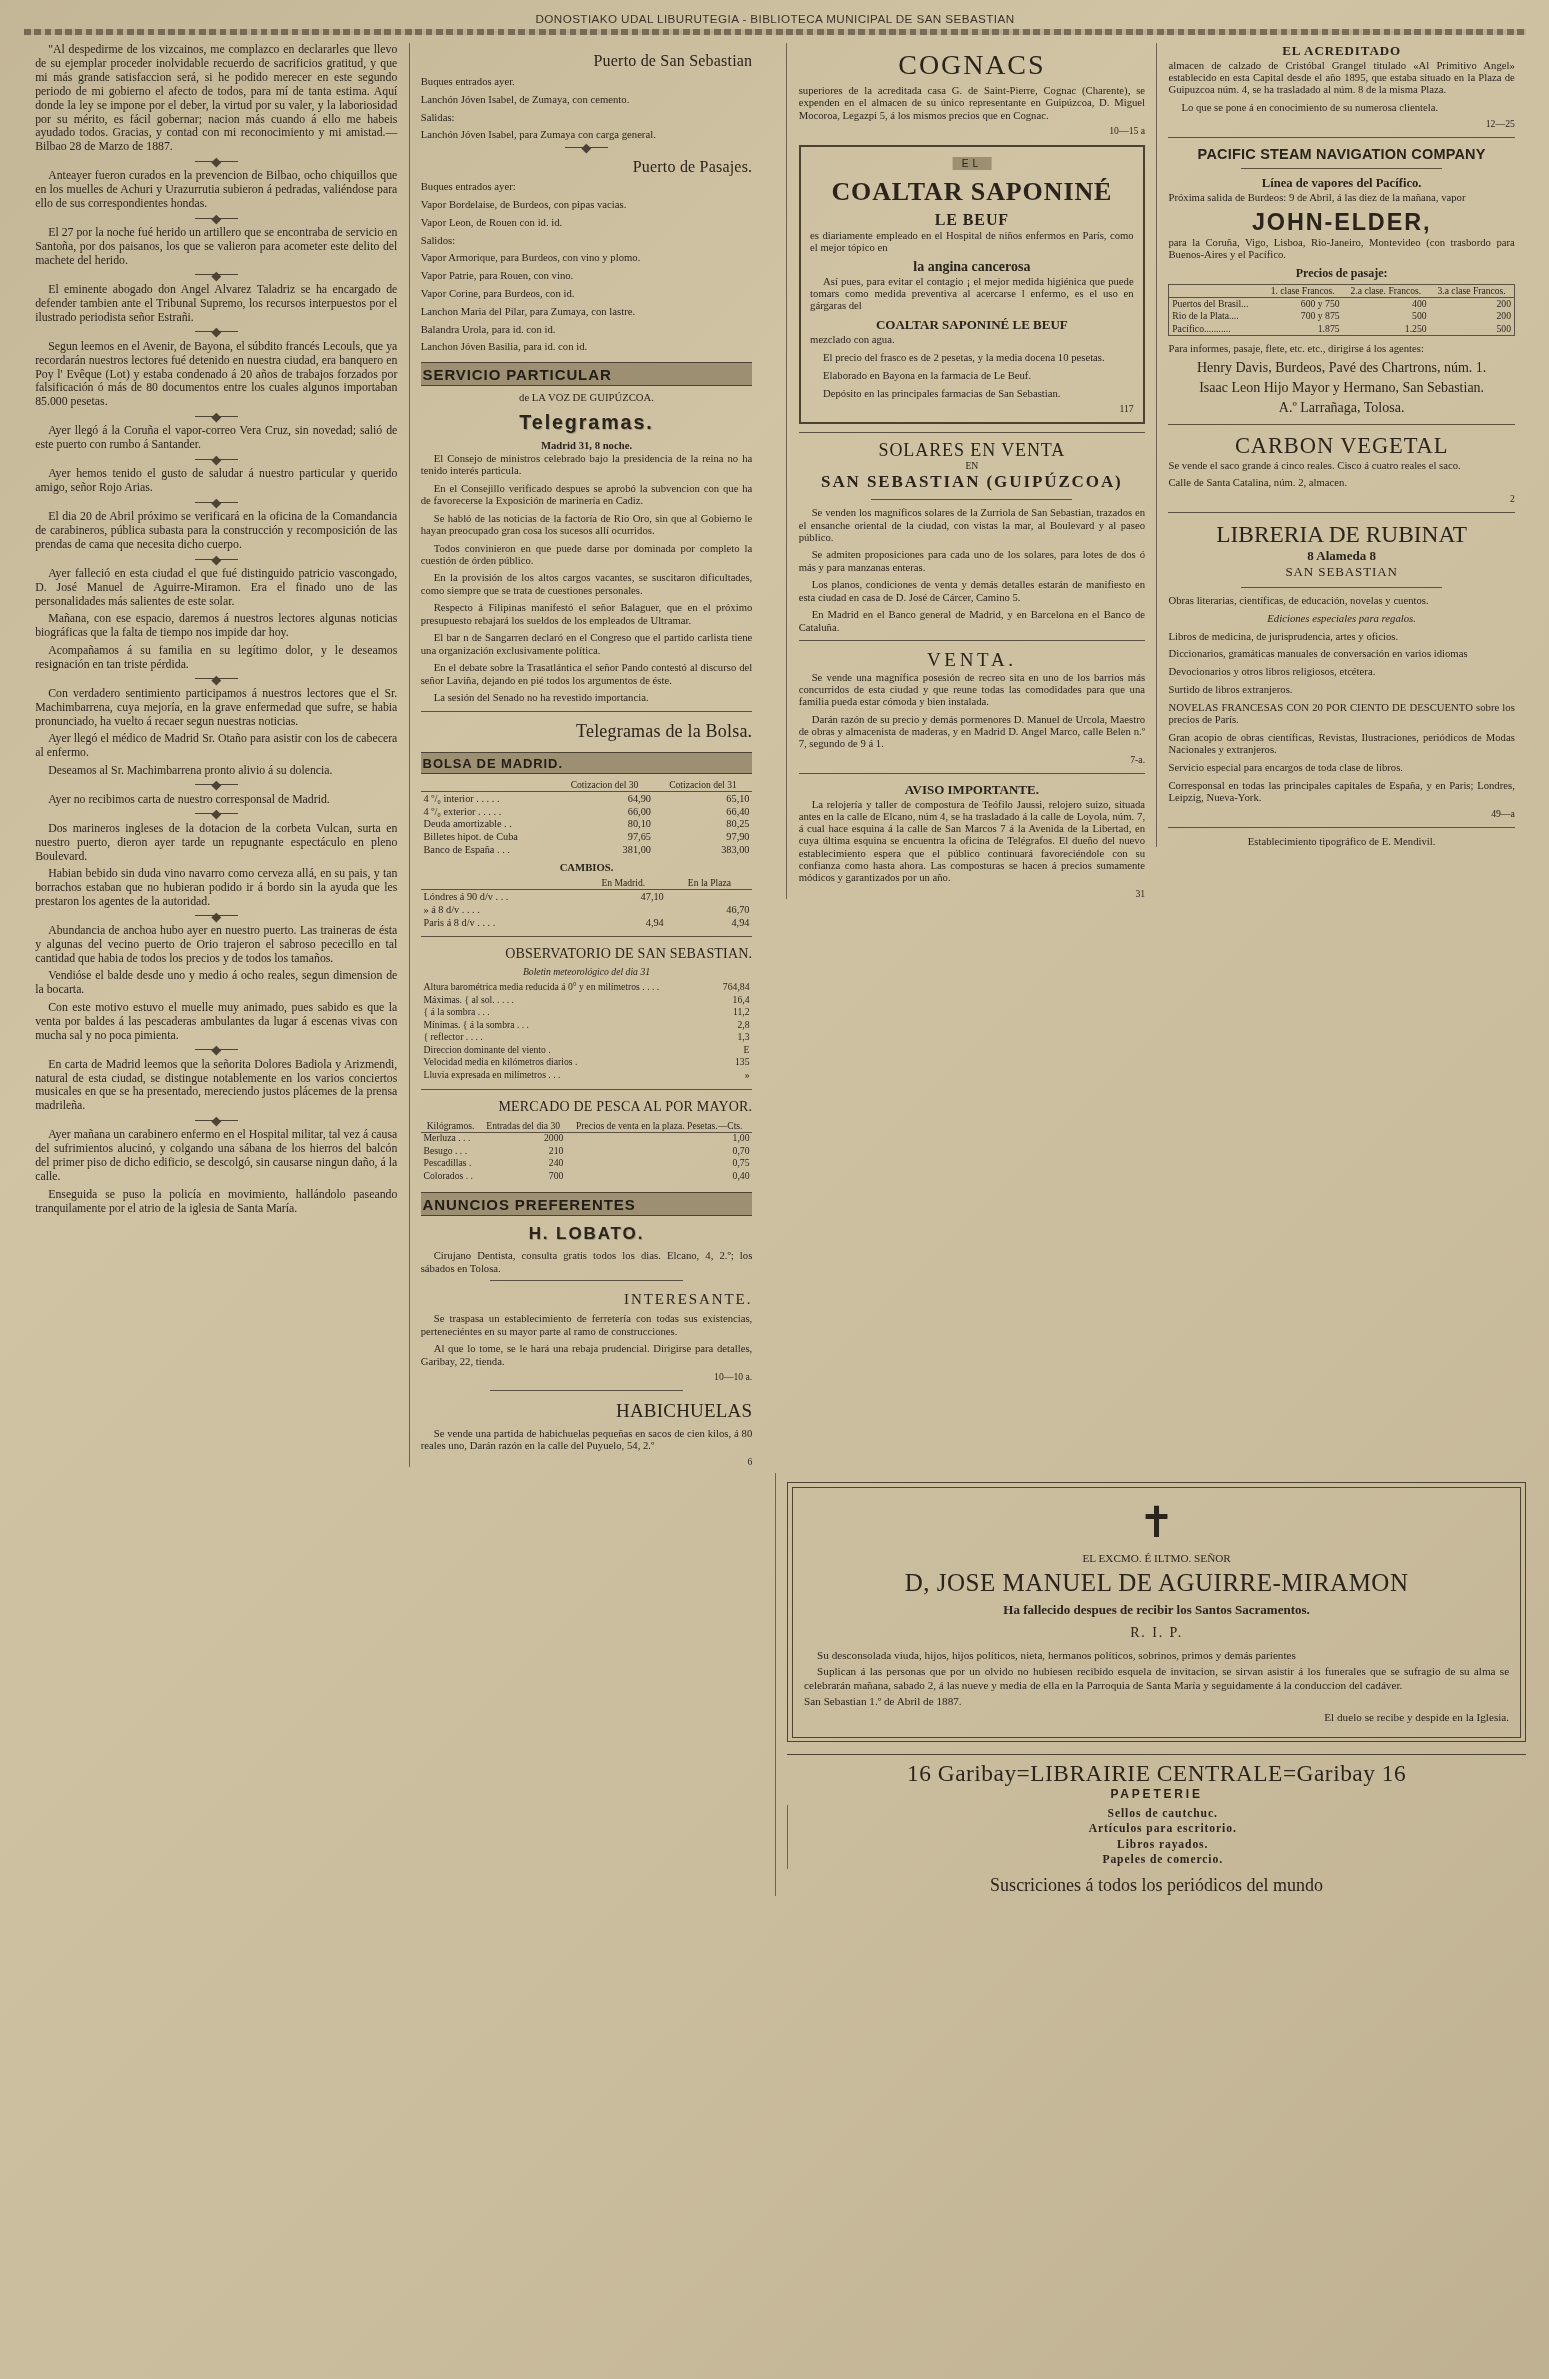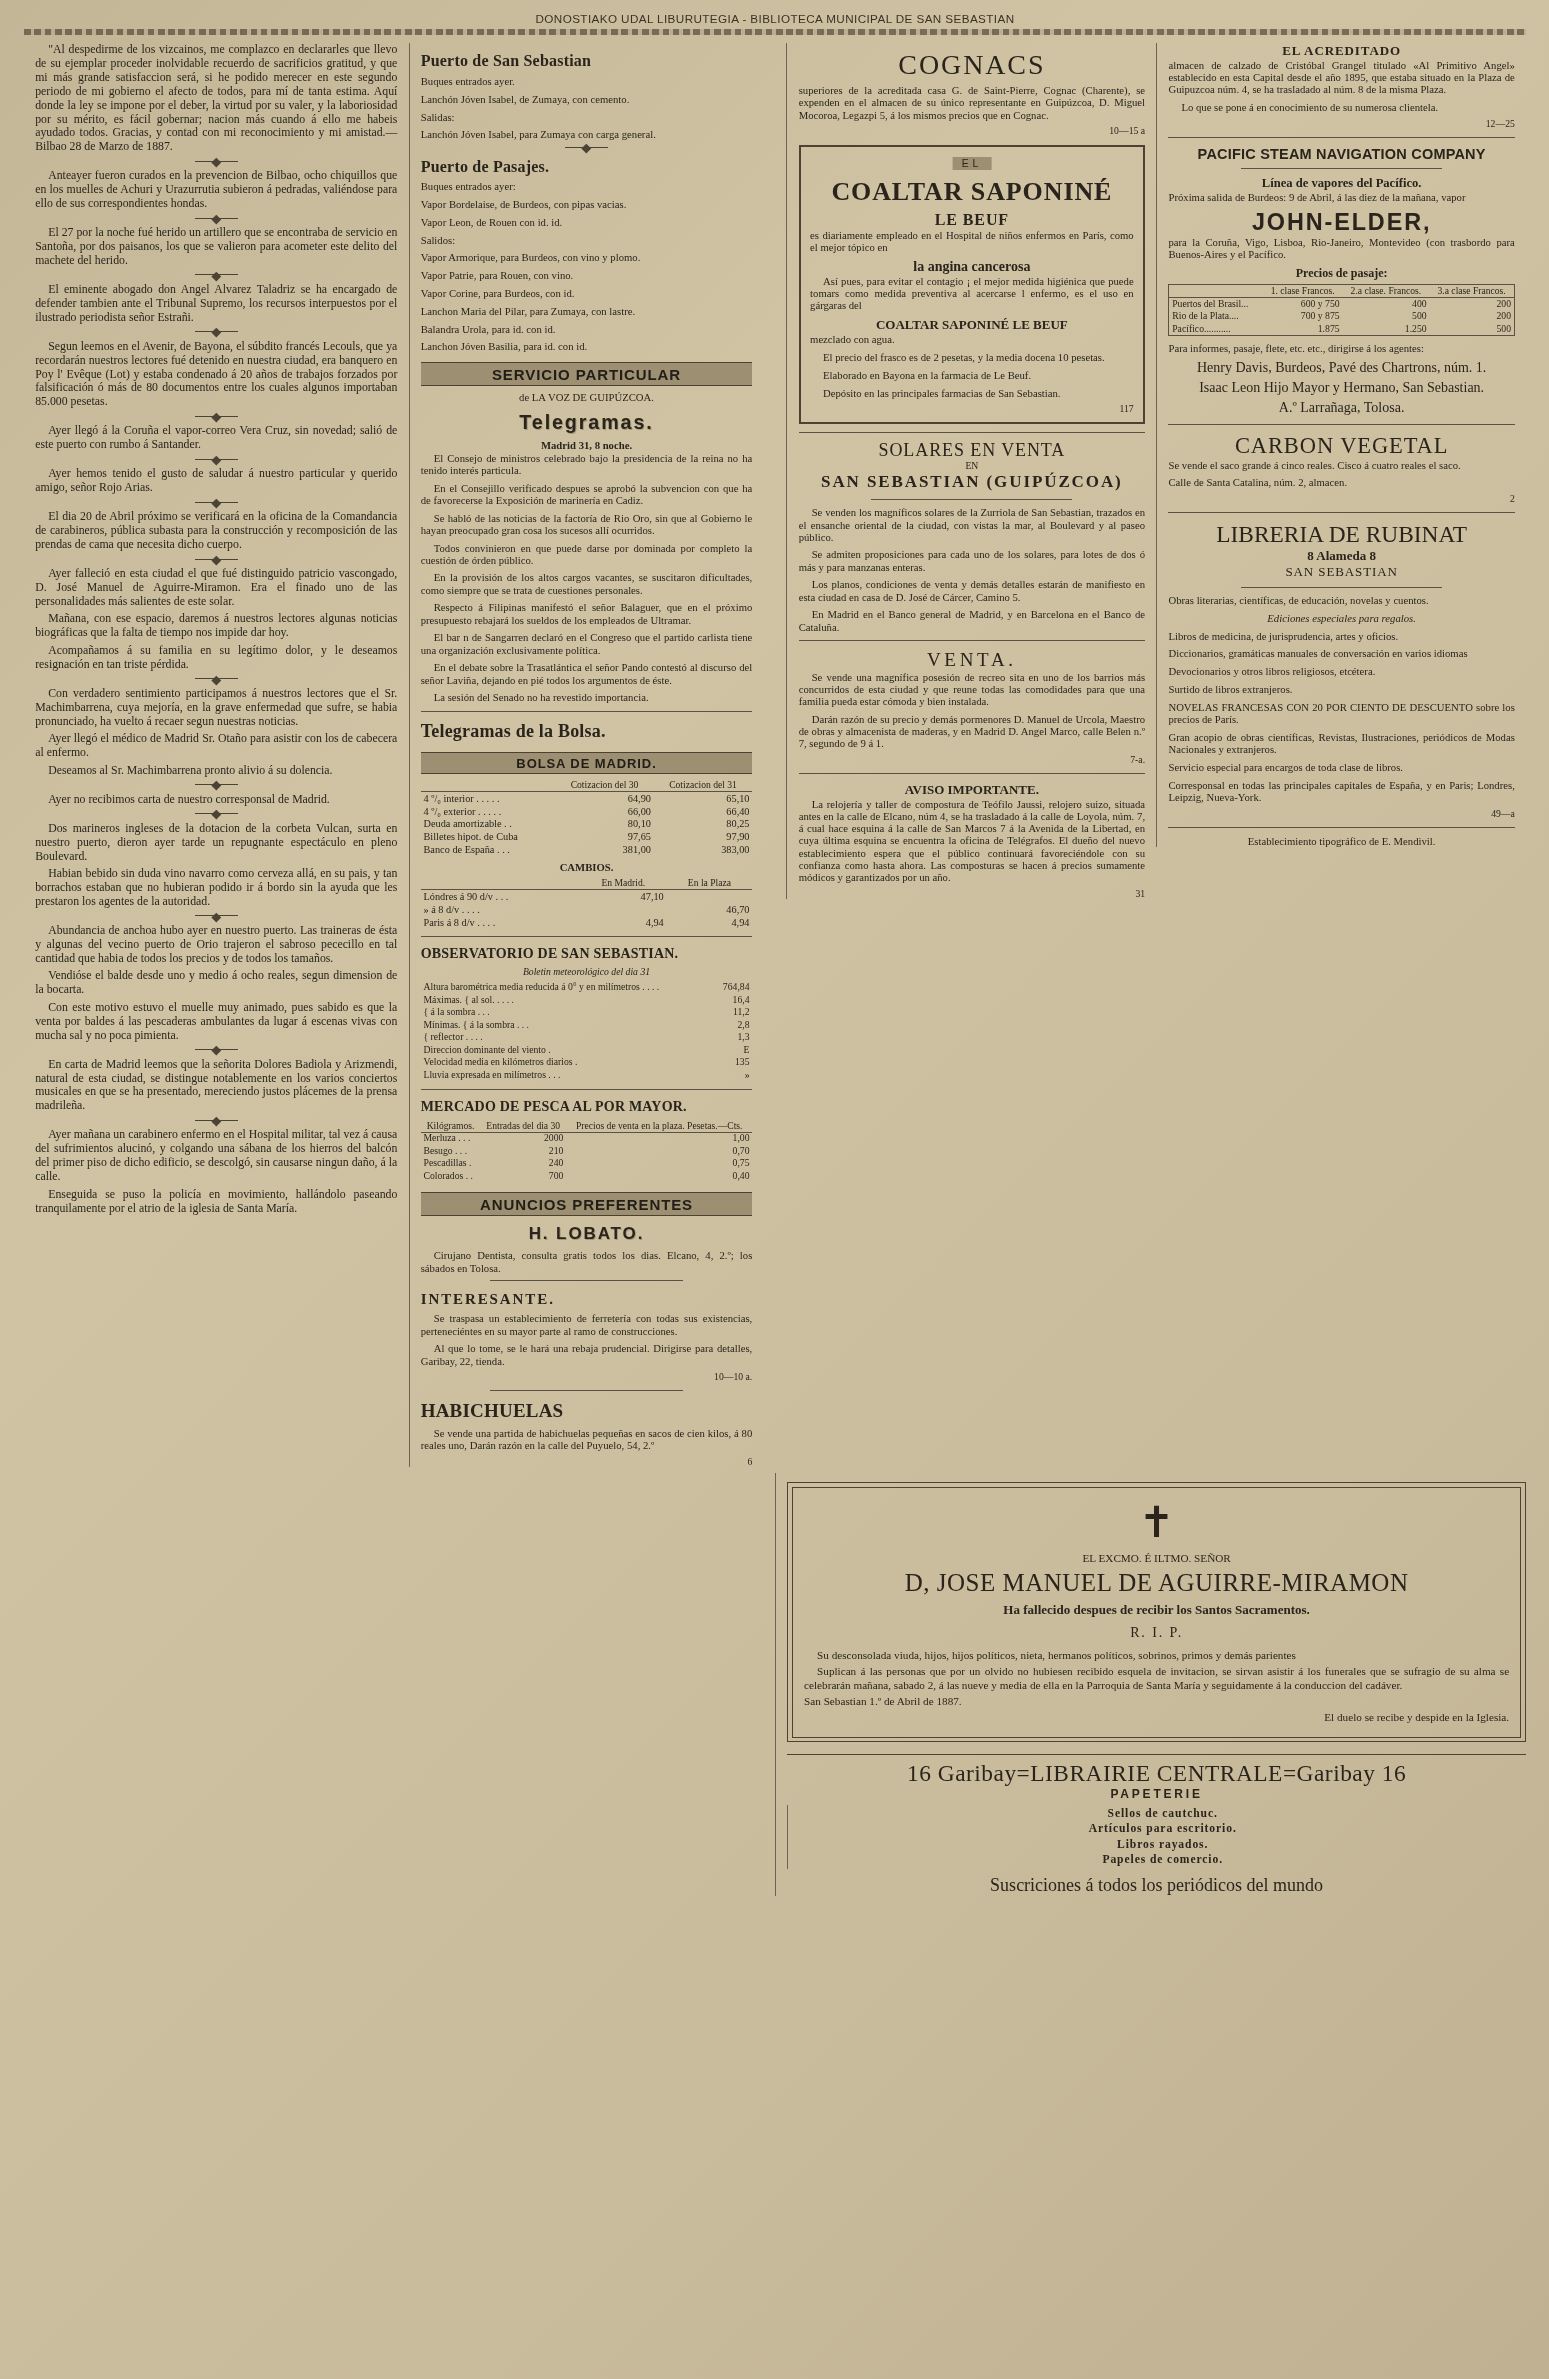--- a/index.html
+++ b/index.html
@@ -71,36 +71,35 @@
     top:-2.8px;
     width:6.6px;height:6.6px;
     margin-left:-3.3px;
     background:#4c4335;
     transform:rotate(45deg);
   }
   .hr{border:0;border-top:0.9px solid #5a5142;margin:7.5px 0;}
   .hr.short{width:58%;margin:6.6px auto;}
 
   h2.head{
-    text-align:left;
+    text-align:right;
     font-family:"Liberation Serif", serif;
-    font-weight:bold;
+    font-weight:normal;
     font-size:16px;
     margin:9.4px 0 4.7px 0;
     letter-spacing:0.2px;
   }
   .center{text-align:center;}
   .noind{text-indent:0;}
   .small{font-size:10.7px;line-height:1.14;}
   .xsmall{font-size:9.7px;line-height:1.1;}
   .it{font-style:italic;}
   .b{font-weight:bold;}
 
   .blockhead{
-    text-align:center;
     font-family:"Liberation Sans", sans-serif;
     font-weight:bold;
     letter-spacing:0.9px;
     font-size:15px;
     background:#9d8f71;
     color:#221d16;
     padding:2.8px 1.9px;
     margin:9.4px 0 4.7px 0;
     border-top:0.9px solid #4b4234;
     border-bottom:0.9px solid #4b4234;

